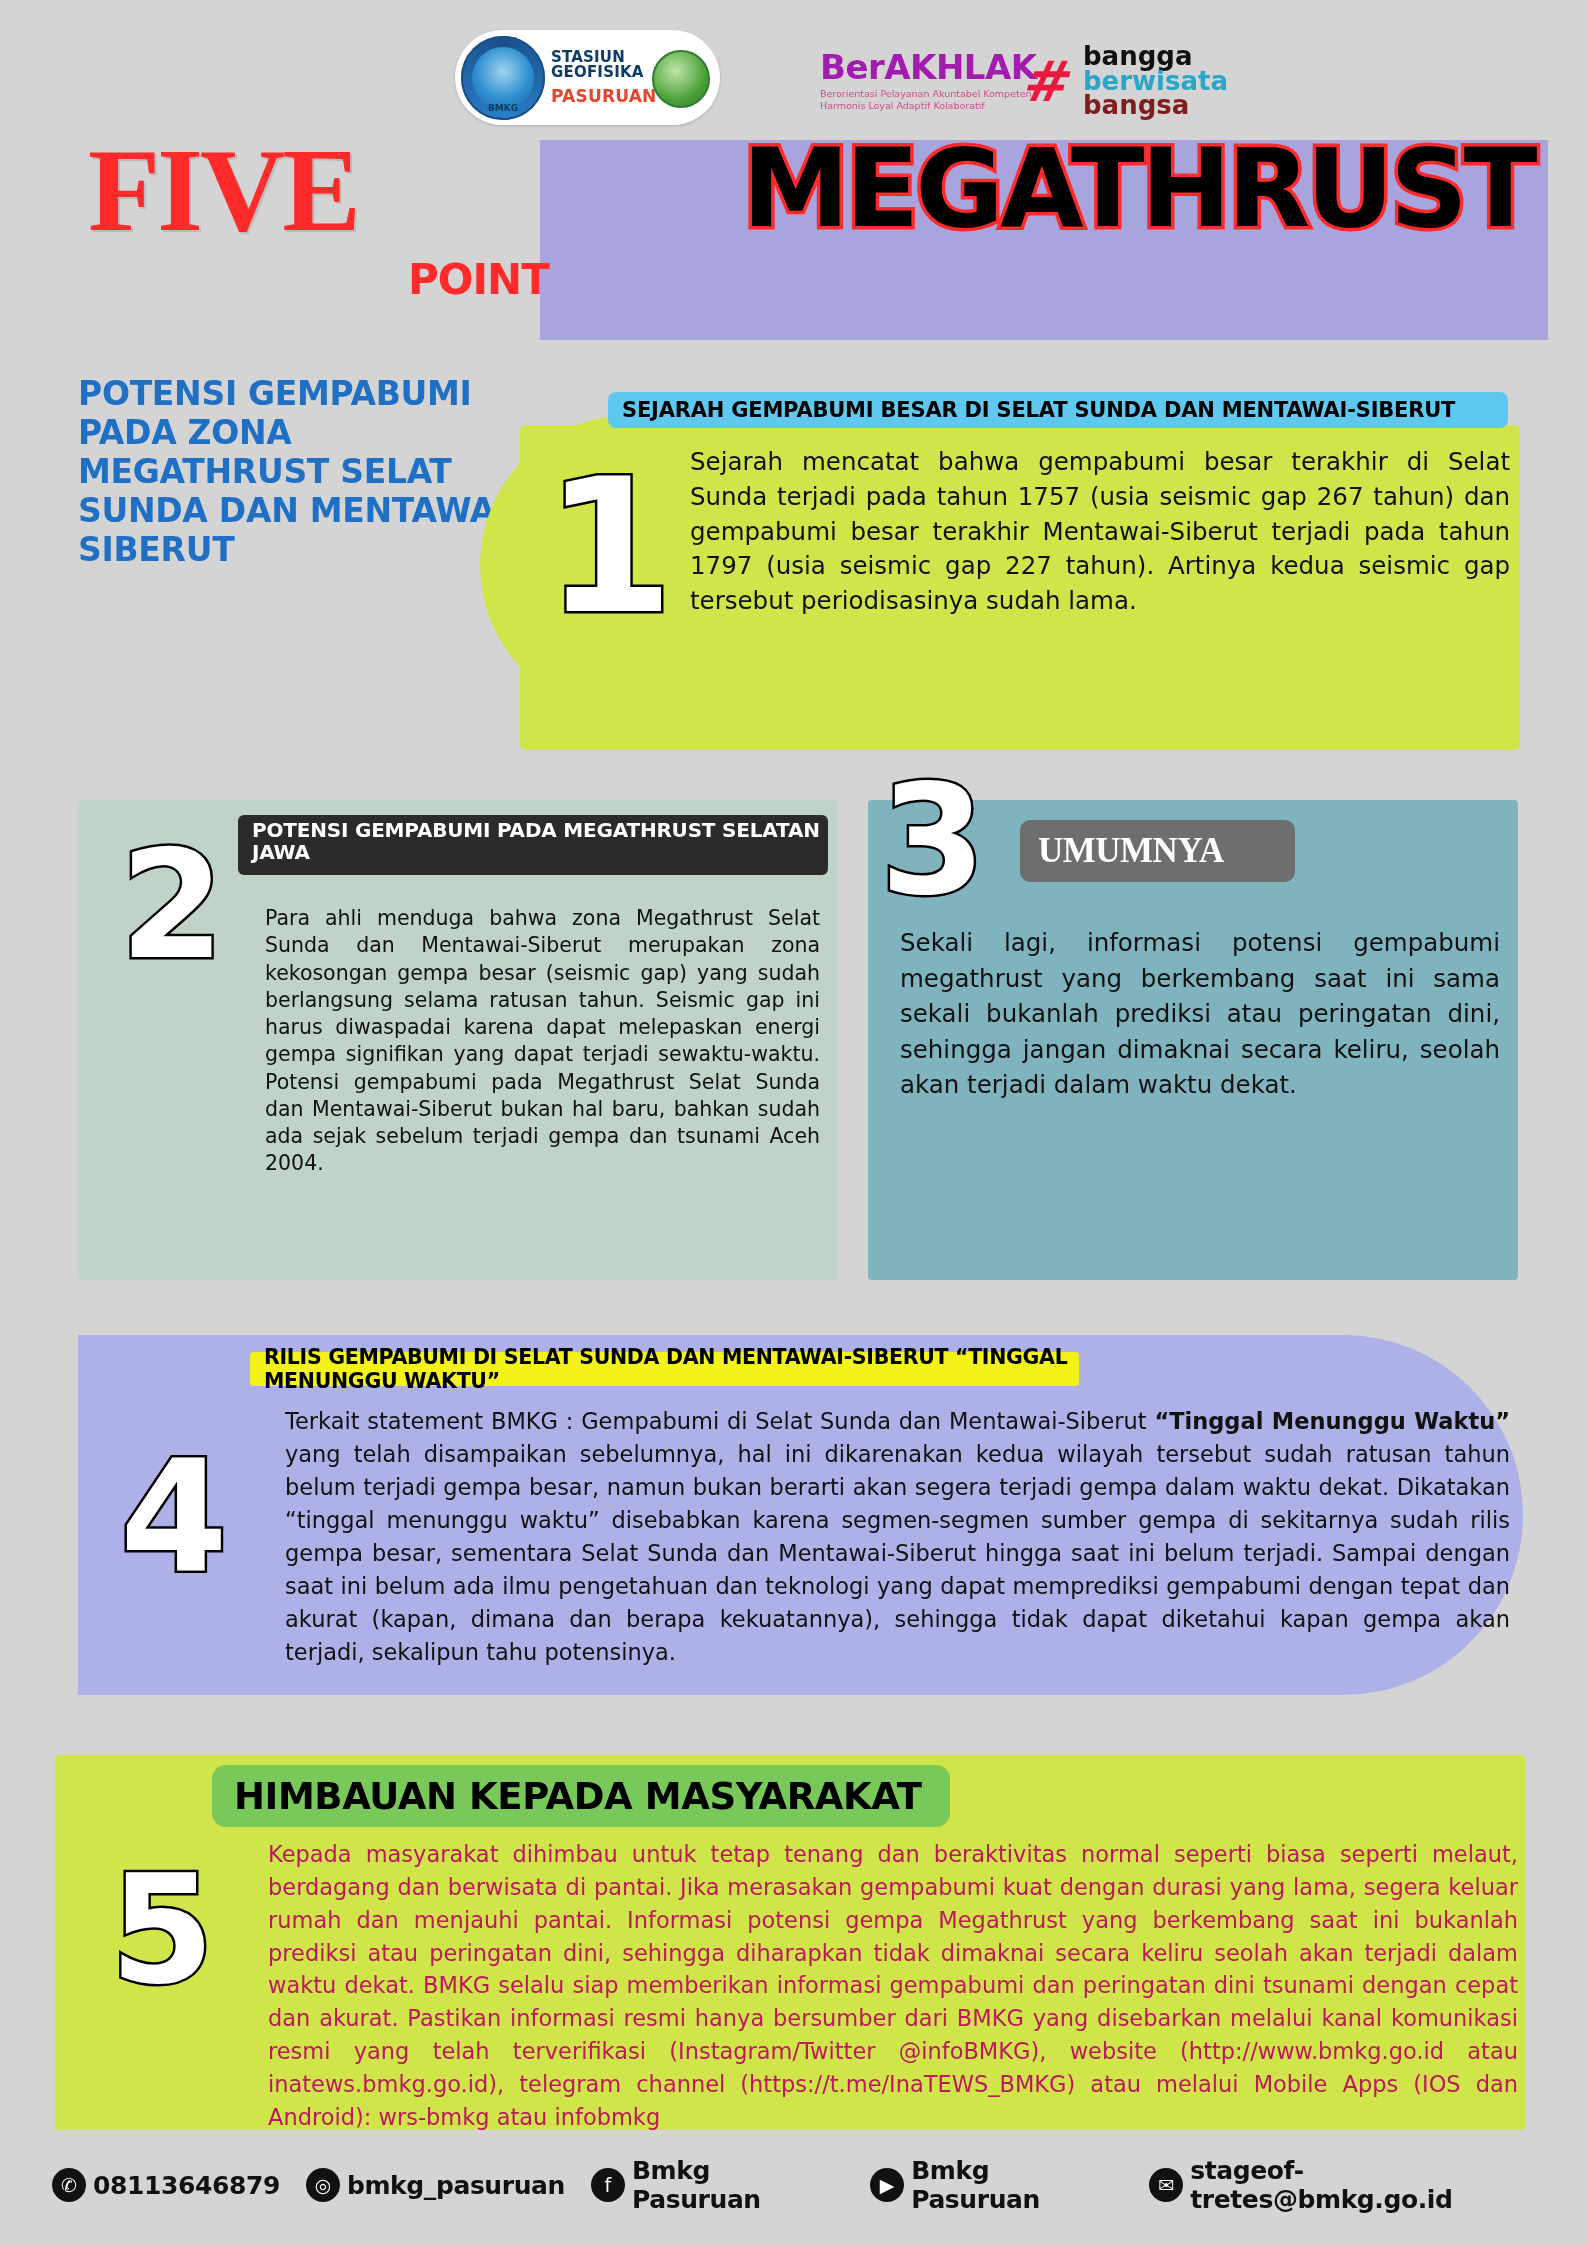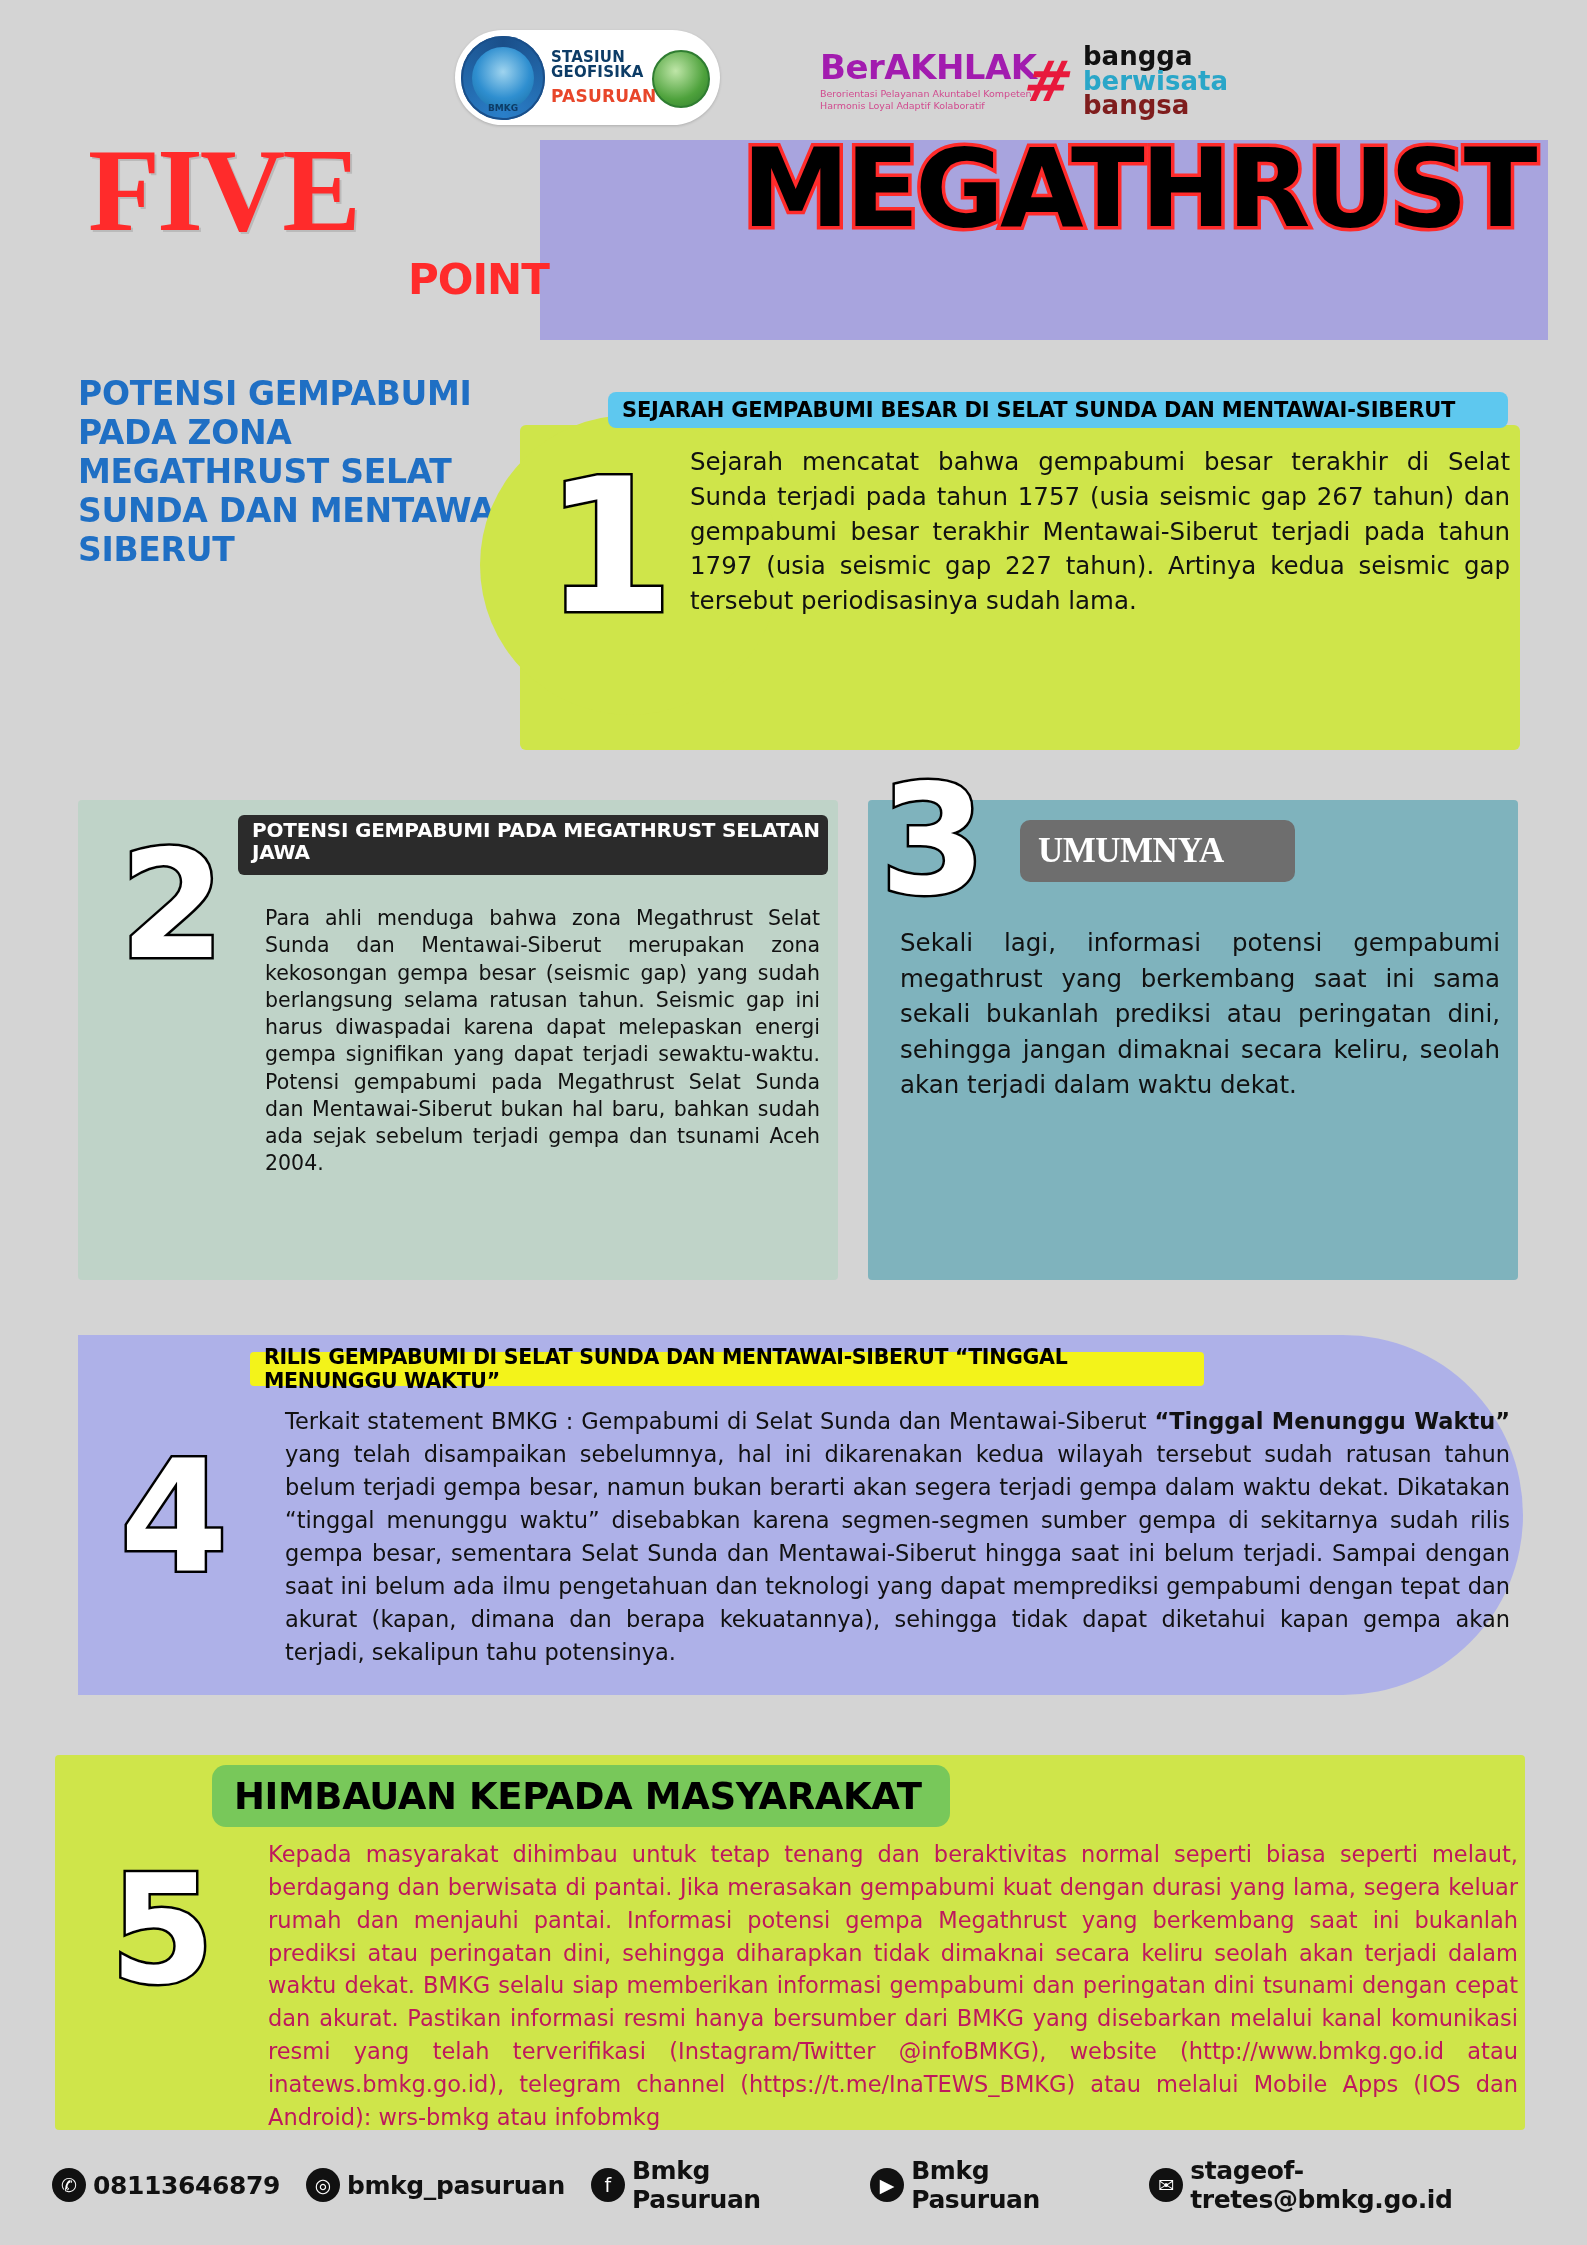--- a/index.html
+++ b/index.html
@@ -155,21 +155,21 @@
     position:absolute;left:900px;top:925px;width:600px;
     font-size:24.5px;color:#111;line-height:1.45;text-align:justify;
   }
 
   
   .p4-box{
     position:absolute;left:78px;top:1335px;width:1445px;height:360px;
     background:#aeb1e8;border-radius:0 180px 180px 0;
   }
   .p4-header{
-    position:absolute;left:250px;top:1352px;width:954px;height:34px;
+    position:absolute;left:250px;top:1352px;width:829px;height:34px;
     background:#f3f31a;border-radius:4px;display:flex;align-items:center;
   }
   .p4-header span{font-size:20.5px;font-weight:bold;color:#000;margin-left:14px;letter-spacing:-.3px;}
   .n4{left:120px;top:1440px;font-size:155px;line-height:1;}
   .p4-text{
     position:absolute;left:285px;top:1405px;width:1225px;
     font-size:22.5px;color:#111;line-height:1.47;text-align:justify;
   }
   .p4-text b{font-weight:bold;}
 

